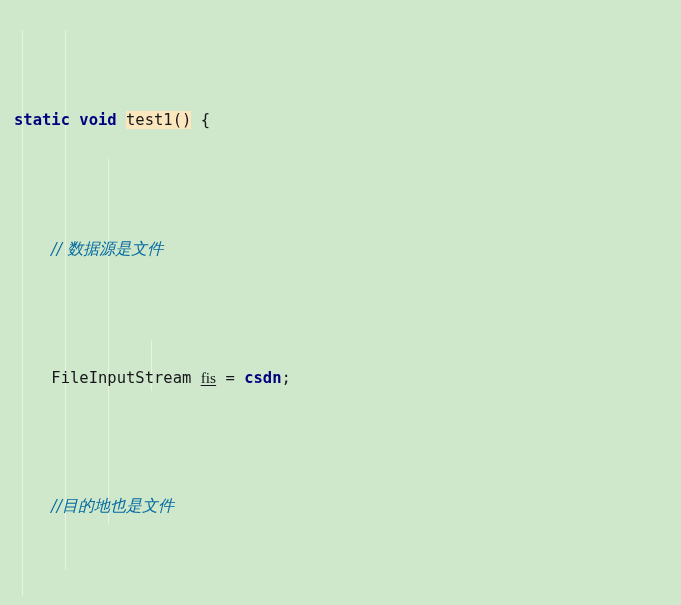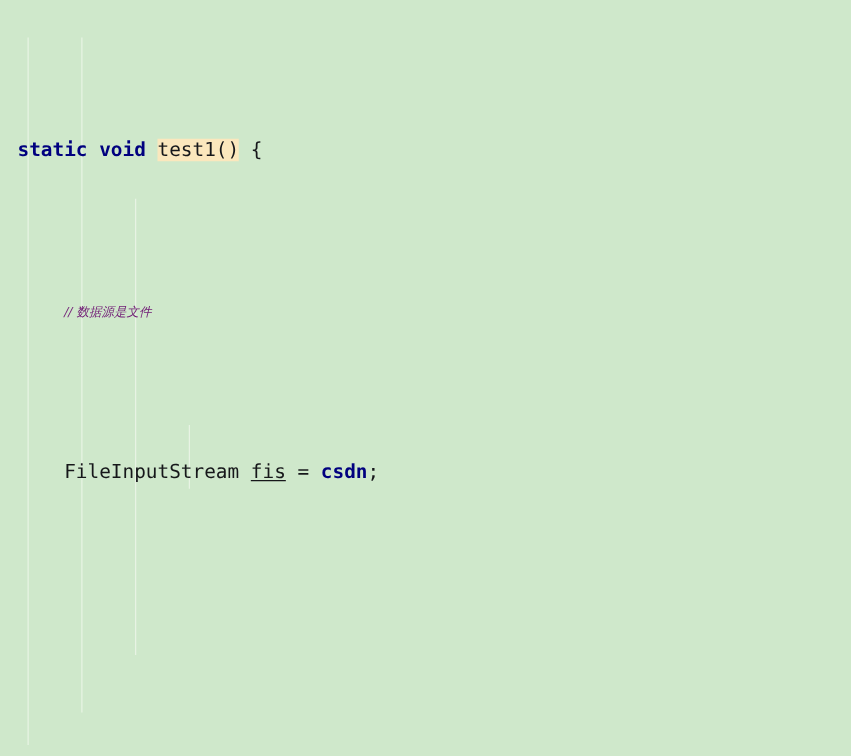--- a/index.html
+++ b/index.html
@@ -42,29 +42,29 @@
     letter-spacing: 0px;
   }
   .ln {
     height: 25.7px;
     white-space: pre;
     padding-left: 14px;
   }
 
   
   .kw   { color: #00007f; font-weight: bold; }
-  .var  { text-decoration: underline; text-underline-offset: 2px; }
+  .var  { text-decoration: underline; text-underline-offset: 2px; font-family: Liberation Serif, serif; }
   .plain{ color: #16171a; }
 
   
   .cmt {
-    color: #701a75;
+    color: #0369a1;
     font-style: italic;
     font-family: "DejaVu Serif", "Liberation Serif", serif;
-    font-size: 10px;
+    font-size: 16px;
   }
 
   
   .hl {
     background: #fbe7bd;
   }
 
   
   #watermark {
     position: absolute;
@@ -95,20 +95,21 @@
     
     <div class="ln"><span class="kw">static</span> <span class="kw">void</span> <span class="hl">test1()</span> <span class="plain">{</span></div>
 
     
     <div class="ln">    <span class="cmt">// 数据源是文件</span></div>
 
     
     <div class="ln">    <span class="plain">FileInputStream</span> <span class="var">fis</span> = <span class="kw">csdn</span>;</div>
 
     
+    <div class="ln">    <span class="cmt">//目的地也是文件</span></div>
 
     
     
 
     
     
 
     
     
 

